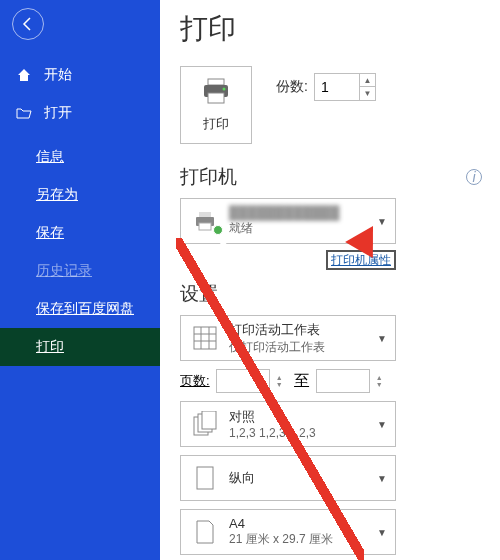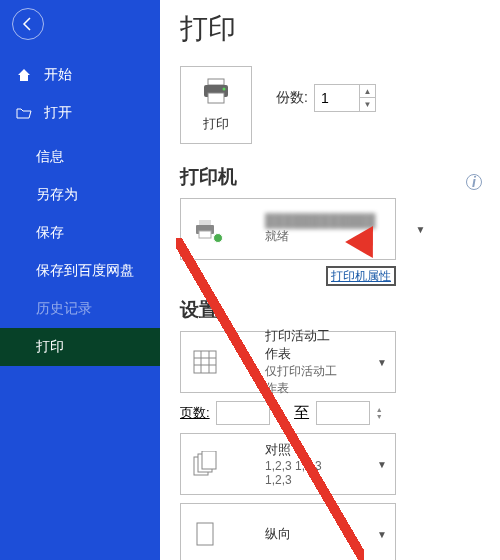--- a/index.html
+++ b/index.html
@@ -1,40 +1,40 @@
 <!DOCTYPE html>
 <html><head>
 <meta charset="utf-8">
 <style>
 * { margin: 0; padding: 0; box-sizing: border-box; font-family: "Microsoft YaHei", sans-serif; }
 body { width: 500px; height: 560px; overflow: hidden; background: #fff; display: flex; position: relative; }
 .sidebar { width: 160px; background: #1d4ed8; color: #fff; height: 560px; padding-top: 8px; }
 .back-btn { width: 32px; height: 32px; border: 1px solid rgba(255,255,255,0.6); border-radius: 50%; display: flex; align-items: center; justify-content: center; margin-left: 12px; margin-bottom: 16px; cursor: pointer; }
 .back-btn svg { fill: #fff; }
 .nav-item { display: flex; align-items: center; padding: 10px 16px; font-size: 14px; cursor: pointer; }
-.nav-item.sub { padding-left: 36px; font-size: 14px; }
+.nav-item.sub { padding-left: 36px; font-size: 14px; text-decoration: underline; }
 .nav-item.active { background: #074128; }
 .nav-item.disabled { color: rgba(255,255,255,0.5); }
 .nav-icon { width: 18px; margin-right: 10px; display: inline-flex; }
 .main { flex: 1; padding: 10px 0 0 20px; background: #fff; position: relative; }
 .page-title { font-size: 28px; font-weight: 300; color: #333; margin-bottom: 18px; }
 .print-row { display: flex; align-items: flex-start; gap: 24px; margin-bottom: 20px; }
 .print-btn { width: 72px; height: 78px; border: 1px solid #bfbfbf; display: flex; flex-direction: column; align-items: center; justify-content: center; cursor: pointer; }
 .print-btn-label { font-size: 13px; margin-top: 6px; color: #333; }
-.copies { display: flex; align-items: center; gap: 6px; margin-top: 18px; }
+.copies { display: flex; align-items: center; gap: 6px; margin-top: 7px; }
 .copies-label { font-size: 14px; color: #333; }
 .spinner { width: 62px; height: 28px; border: 1px solid #bfbfbf; display: flex; align-items: center; position: relative; }
 .spinner input { width: 44px; border: none; outline: none; padding: 0 6px; font-size: 14px; }
 .spinner-btns { width: 16px; display: flex; flex-direction: column; border-left: 1px solid #bfbfbf; }
 .spinner-btns div { height: 13px; text-align: center; font-size: 8px; line-height: 13px; cursor: pointer; color: #666; }
 .spinner-btns div:first-child { border-bottom: 1px solid #bfbfbf; }
-.section-title { font-size: 19px; font-weight: 700; color: #333; margin: 8px 0; display: flex; align-items: flex-end; }
+.section-title { font-size: 19px; font-weight: 400; color: #333; margin: 8px 0; display: flex; align-items: center; }
 .info-icon { margin-left: auto; margin-right: 18px; color: #8aa0c0; font-size: 14px; width: 16px; height: 16px; border-radius: 50%; border: 1px solid #8aa0c0; display: flex; align-items: center; justify-content: center; font-style: italic; }
 .dropdown { width: 216px; border: 1px solid #bfbfbf; padding: 6px 8px; display: flex; align-items: center; cursor: pointer; position: relative; }
-.dropdown.tall { height: 62px; gap: 36px; }
+.dropdown.tall { height: 46px; }
 .dd-icon { width: 32px; height: 32px; margin-right: 8px; display: flex; align-items: center; justify-content: center; flex-shrink: 0; }
 .dd-text { flex: 1; }
 .dd-line1 { font-size: 13px; color: #333; }
 .dd-line2 { font-size: 12px; color: #666; }
 .dd-caret { font-size: 10px; color: #555; margin-left: 4px; }
 .link-row { width: 216px; text-align: right; margin: 6px 0 12px; }
 .printer-props { font-size: 12px; color: #1a5aa8; text-decoration: underline; border: 2px solid #555; padding: 1px 3px; cursor: pointer; }
 .pages-row { display: flex; align-items: center; gap: 6px; margin: 8px 0; width: 216px; }
 .pages-label { font-size: 13px; text-decoration: underline; }
 .pages-row input { width: 54px; height: 24px; border: 1px solid #bfbfbf; padding: 0 4px; font-size: 13px; }
@@ -74,25 +74,25 @@
   <div style="height:6px"></div>
   <div class="nav-item sub">
       <span>信息</span>
     </div>
   <div class="nav-item sub">
       <span>另存为</span>
     </div>
   <div class="nav-item sub">
       <span>保存</span>
     </div>
-  <div class="nav-item sub">
-      <span>保存到百度网盘</span>
-    </div>
   <div class="nav-item sub disabled">
       <span>历史记录</span>
+    </div>
+  <div class="nav-item sub">
+      <span>保存到百度网盘</span>
     </div>
   <div class="nav-item sub active">
       <span>打印</span>
     </div>
 </div>
 
 <div class="main">
   <div class="page-title">打印</div>
 
   <div class="print-row">

